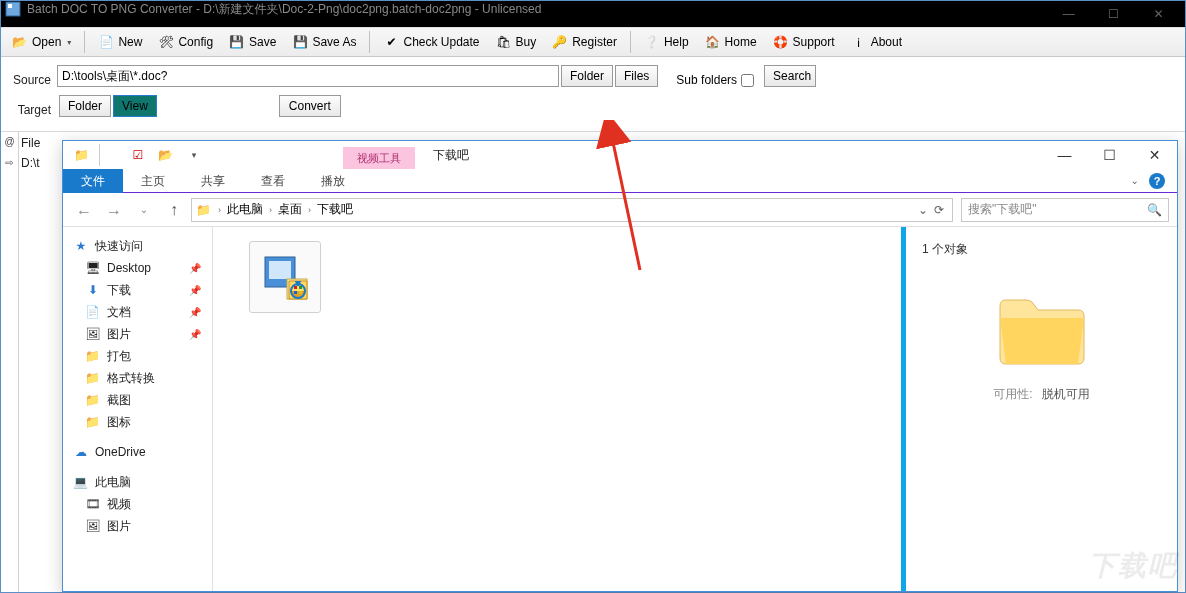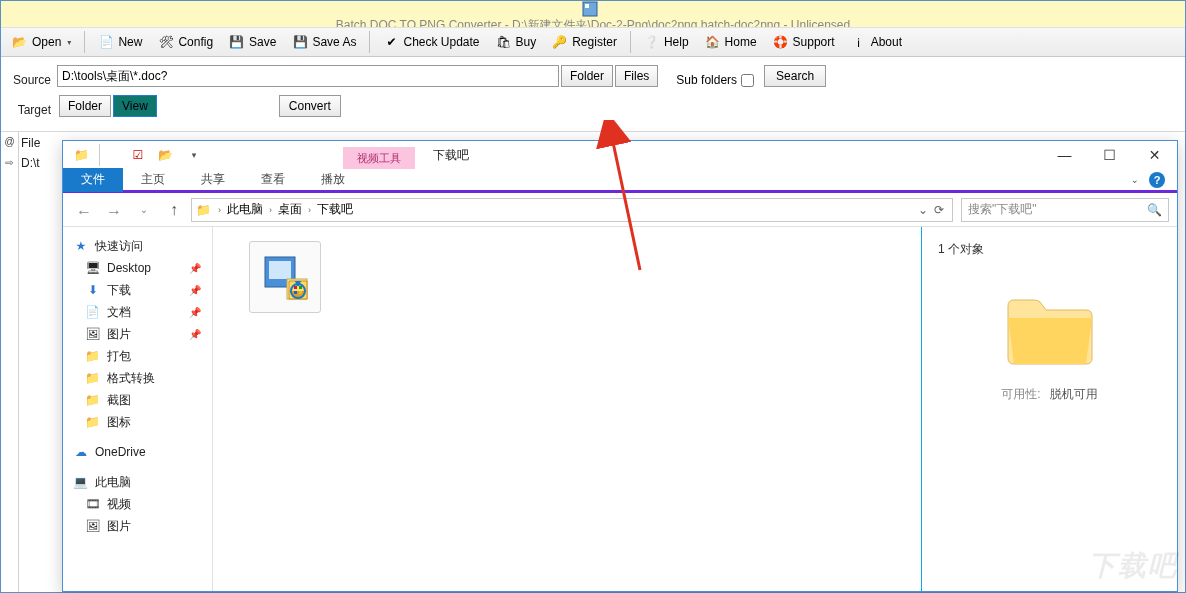--- a/index.html
+++ b/index.html
@@ -1,56 +1,56 @@
 <!DOCTYPE html>
 <html><head>
 <meta charset="utf-8">
 <style>
 * { box-sizing: border-box; margin: 0; padding: 0; font-family: "Segoe UI", Tahoma, sans-serif; }
 body { width: 1186px; height: 593px; background: #fff; font-size: 12px; overflow: hidden; position: relative; }
 
 
 .main-window { width: 1186px; height: 593px; border: 1px solid #5a8fc8; background: #fff; display: flex; flex-direction: column; }
-.main-titlebar { height: 26px; background: #fef9c3; display: flex; align-items: center; padding: 0 4px; color: #888; font-size: 12px; flex-direction: column; }
+.main-titlebar { height: 26px; background: #000000; display: flex; padding: 0 4px; color: #888; font-size: 12px; }
 .main-titlebar .ico { width: 16px; height: 16px; margin-right: 6px; display:inline-flex; align-items:center; justify-content:center;}
 .win-controls { margin-left: auto; display: flex; }
 .win-controls .btn { width: 45px; height: 26px; display: flex; align-items: center; justify-content: center; color: #666; }
 
 .toolbar { height: 30px; background: linear-gradient(#f7f7f7,#ececec); border-top: 1px solid #e0e0e0; border-bottom: 1px solid #c8c8c8; display: flex; align-items: center; padding: 0 4px; gap: 2px; }
 .toolbar .tbtn { height: 24px; display: flex; align-items: center; padding: 0 6px; border: 1px solid transparent; border-radius: 2px; gap: 4px; white-space: nowrap; }
 .toolbar .sep { width: 1px; height: 22px; background: #c0c0c0; margin: 0 4px; }
 .toolbar .drop { font-size: 8px; color: #555; margin-left: 2px; }
 .tb-ico { width: 16px; height: 16px; display:inline-flex; align-items:center; justify-content:center; }
 
 .path-area { padding: 8px 10px 6px 10px; background: #fff; border-bottom: 1px solid #d8d8d8; }
 .path-row { display: flex; align-items: flex-end; margin-bottom: 8px; height: 22px; }
 .path-row label { width: 40px; text-align: right; margin-right: 6px; color: #222; }
 .path-row input[type=text] { flex: 0 0 502px; height: 22px; border: 1px solid #999; padding: 0 4px; font-size: 12px; }
 .pbtn { height: 22px; border: 1px solid #999; background: linear-gradient(#fdfdfd,#e8e8e8); padding: 0 8px; margin-left: 2px; font-size: 12px; }
 .pbtn.active { background: #0f766e; border-color: #2a7ad0; }
 .chk { margin: 0 8px 0 18px; display: flex; align-items: center; gap: 4px; }
-.wide-btn { width: 62px; }
+.wide-btn { width: 52px; }
 .convert-btn { width: 62px; margin-left: 18px; }
 
 .body-area { flex: 1; display: flex; position: relative; }
 .left-strip { width: 18px; border-right: 1px solid #d0d0d0; display:flex; flex-direction:column; align-items:center; padding-top:4px; font-size:10px; color:#444; gap:10px;}
 .file-list { width: 40px; padding: 4px 2px; font-size: 12px; color: #222; }
 
 
 .explorer { position: absolute; left: 62px; top: 140px; width: 1116px; height: 452px; border: 1px solid #4a90d9; background: #fff; display: flex; flex-direction: column; box-shadow: 0 4px 16px rgba(0,0,0,0.2); }
 .exp-titlebar { height: 28px; display: flex; align-items: center; background: #fff; }
 .qat { display: flex; align-items: center; gap: 6px; padding: 0 8px; }
 .qat .qbtn { width: 22px; height: 22px; display: flex; align-items: center; justify-content: center; }
 .tab-area { display: flex; align-items: flex-end; height: 28px; margin-left: 130px; }
 .tab-context { background: #fbc5e0; color: #b03070; padding: 1px 14px 0 14px; font-size: 11px; height: 22px; display:flex; align-items:center;}
 .exp-title-text { margin-left: 18px; font-size: 12px; color: #222; }
 .exp-win-controls { margin-left: auto; display: flex; }
 .exp-win-controls .btn { width: 45px; height: 28px; display: flex; align-items: center; justify-content: center; color: #333; font-size: 14px; }
 
-.ribbon-tabs { height: 24px; display: flex; align-items: center; border-bottom: 3px solid #6d28d9; background: #fff; }
+.ribbon-tabs { height: 24px; display: flex; border-bottom: 1px solid #6d28d9; background: #fff; }
 .rtab { padding: 0 18px; height: 24px; display: flex; align-items: center; font-size: 12px; color: #444; }
 .rtab.file { background: #1979ca; color: #fff; }
 .rtab.context { color: #444; }
 .ribbon-right { margin-left: auto; display: flex; align-items: center; gap: 10px; padding-right: 12px; }
 .help-circle { width: 16px; height: 16px; border-radius: 50%; background: #1979ca; color: #fff; display: flex; align-items: center; justify-content: center; font-size: 11px; font-weight: bold; }
 
 .nav-row { height: 34px; display: flex; align-items: center; padding: 0 8px; gap: 4px; border-bottom: 1px solid #e0e0e0; }
 .nav-arrow { width: 26px; height: 26px; display: flex; align-items: center; justify-content: center; color: #888; border-radius: 2px; font-size: 16px; }
 .nav-up { color: #555; }
 .breadcrumb { flex: 1; height: 24px; border: 1px solid #c8c8c8; display: flex; align-items: center; padding: 0 4px; background: #fff; gap: 2px; }
@@ -68,21 +68,21 @@
 .nav-ico { width: 16px; height: 16px; display:inline-flex; align-items:center; justify-content:center;}
 .pin { margin-left: auto; color: #888; font-size: 10px; margin-right: 6px; }
 .nav-group-gap { height: 8px; }
 
 .content-pane { flex: 1; display: flex; }
 .files-area { flex: 1; padding: 14px 0 0 22px; display: flex; align-items: flex-start; }
 .file-item { width: 100px; text-align: center; }
 .file-item .thumb { width: 72px; height: 72px; margin: 0 auto 4px auto; border: 1px solid #d0d0d0; border-radius: 3px; display: flex; align-items: center; justify-content: center; background: #fafafa; position:relative;}
 .file-item .name { font-size: 12px; color: #222; word-break: break-all; line-height: 1.3; }
 
-.details-pane { width: 256px; border-left: 1px solid #0ea5e9; padding: 14px 12px; font-size: 12px; color: #333; text-align: center; }
+.details-pane { width: 276px; border-left: 5px solid #0ea5e9; padding: 14px 12px; font-size: 12px; color: #333; text-align: center; }
 .details-pane .count { text-align: left; margin-bottom: 32px; padding-left: 4px;}
 .folder-big { width: 96px; height: 78px; margin: 0 auto 18px auto; position: relative; }
 .folder-big svg { width: 100%; height: 100%; }
 .avail-row { color: #555; }
 .avail-row .lbl { color: #888; margin-right: 6px; }
 
 
 .red-arrow { position: absolute; left: 585px; top: 120px; width: 70px; height: 160px; pointer-events: none; z-index: 50; }
 
 

